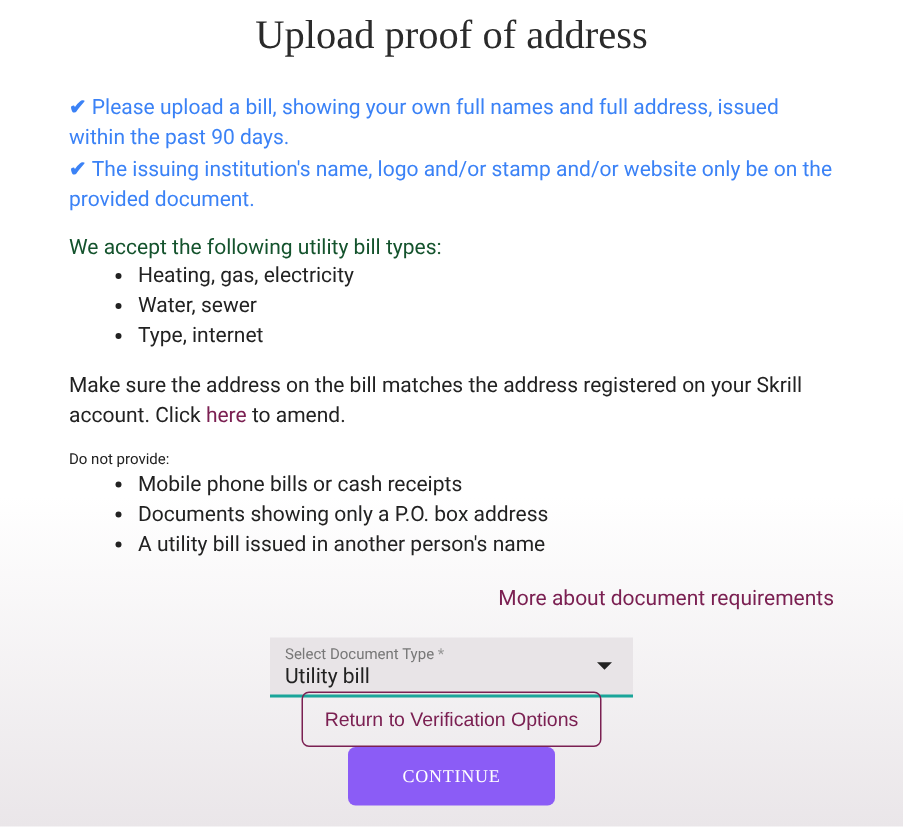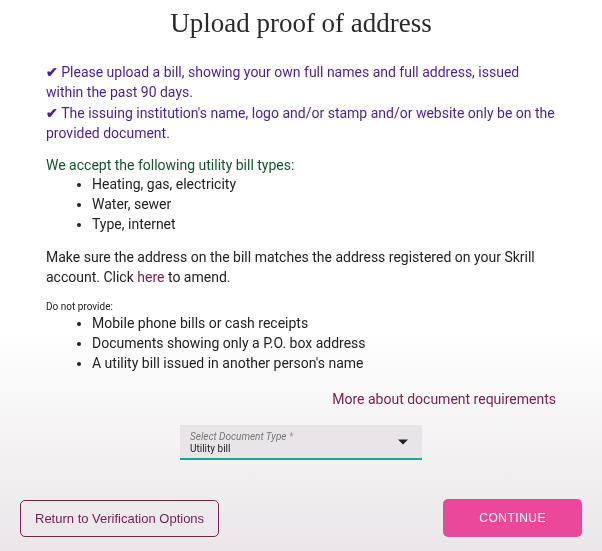--- a/index.html
+++ b/index.html
@@ -20,21 +20,21 @@
       font-weight: 400;
       font-size: 27px;
       color: #2a2a2a;
       margin-bottom: 24px;
       font-family: Liberation Serif, serif;
     }
     .check-item {
       font-size: 14px;
       line-height: 1.4;
       margin-bottom: 2px;
-      color: #4c1d95;
+      color: #3b82f6;
     }
     .check-mark {
       font-weight: bold;
     }
     .accept-heading {
       font-size: 14px;
       margin-top: 14px;
       margin-bottom: 2px;
       color: #14532d;
     }
@@ -75,25 +75,24 @@
       width: 242px;
       margin: 18px auto 0 auto;
       position: relative;
       background: #e8e4e7;
       border-bottom: 2px solid #1aa59a;
       padding: 6px 10px 4px 10px;
     }
     .select-label {
       font-size: 10px;
       color: #777;
-      font-style: italic;
     }
     .select-label .req { color: #999; }
     .select-value {
-      font-size: 10px;
+      font-size: 14px;
       color: #222;
       margin-top: 1px;
     }
     .select-caret {
       position: absolute;
       right: 14px;
       top: 50%;
       transform: translateY(-50%);
       width: 0; height: 0;
       border-left: 5px solid transparent;
@@ -102,40 +101,42 @@
     }
     .footer {
       position: absolute;
       bottom: 14px;
       left: 0;
       width: 100%;
       display: flex;
       justify-content: space-between;
       align-items: center;
       padding: 0 20px;
+      flex-direction: column;
     }
     .btn-return {
       border: 1.5px solid #7b2052;
       background: transparent;
       color: #7b2052;
       font-size: 13px;
       padding: 10px 14px;
       border-radius: 5px;
       cursor: pointer;
     }
     .btn-continue {
       border: none;
-      background: #ec4899;
+      background: #8b5cf6;
       color: #fff;
       font-size: 12px;
       letter-spacing: 0.5px;
       padding: 12px 36px;
       border-radius: 5px;
       cursor: pointer;
       font-weight: 500;
+      font-family: Liberation Serif, serif;
     }
   </style>
 </head>
 <body>
 
 <div class="container">
   <h1>Upload proof of address</h1>
 
   <p class="check-item">
     <span class="check-mark">✔ </span><span>Please upload a bill, showing your own full names and full address, issued within the past 90 days.</span>

